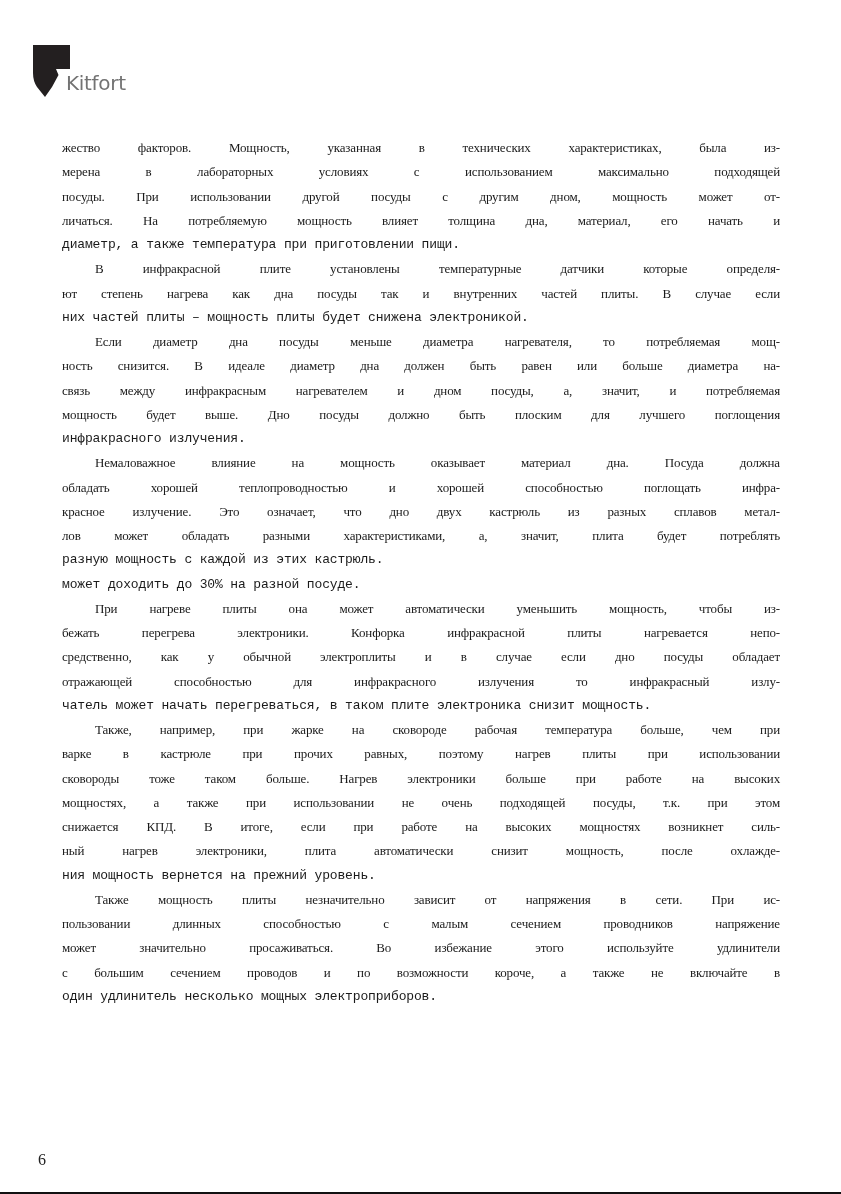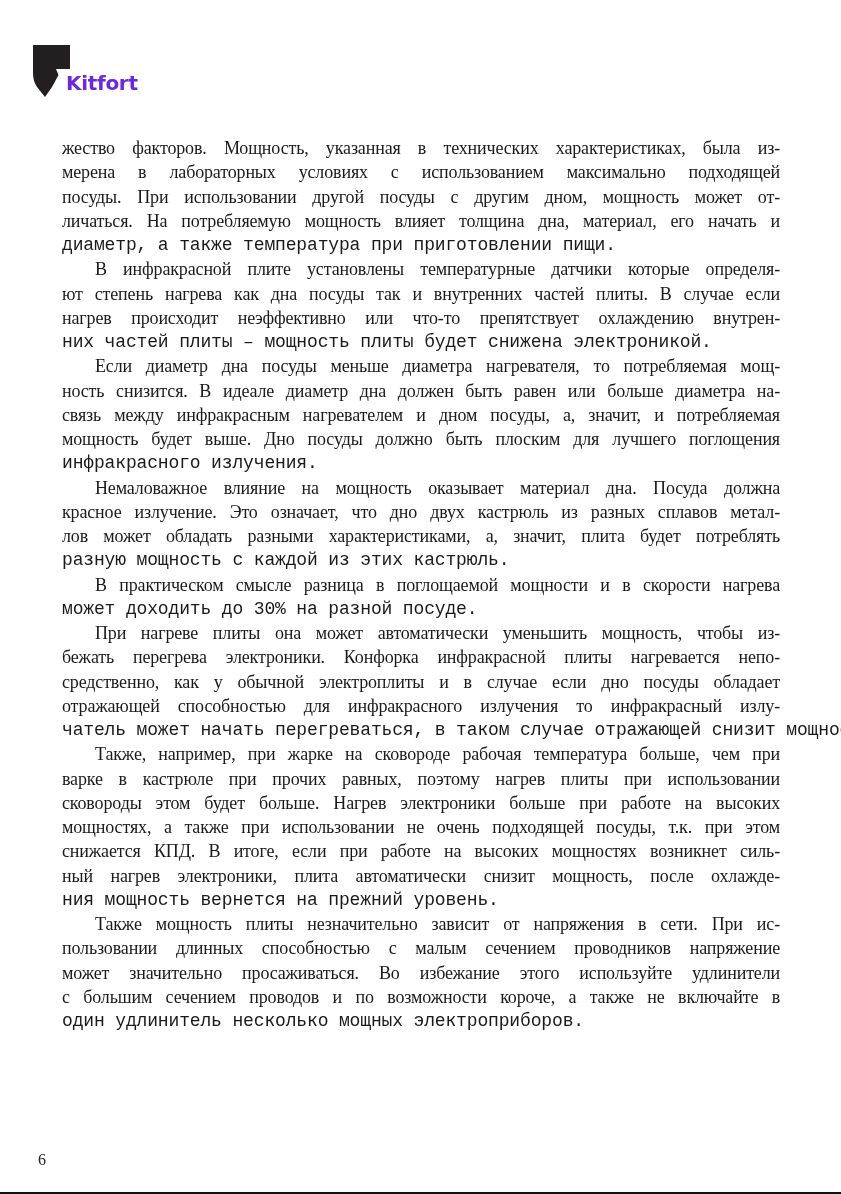--- a/index.html
+++ b/index.html
@@ -27,37 +27,37 @@
     left: 0;
     top: 0;
     width: 38px;
     height: 52px;
   }
   .logo-text {
     position: absolute;
     left: 33px;
     top: 28px;
     font-family: "DejaVu Sans", "Liberation Sans", sans-serif;
-    font-weight: bold;
+    font-weight: normal;
     font-size: 20px;
     letter-spacing: -0.3px;
-    color: #6d28d9;
+    color: #737373;
     line-height: 1;
   }
   .content {
     position: absolute;
     left: 62px;
     top: 136px;
     width: 718px;
   }
   .line {
     display: block;
     height: 24.25px;
     line-height: 24.25px;
-    font-size: 18px;
+    font-size: 13px;
     white-space: nowrap;
     text-align: justify;
     text-align-last: justify;
     transform-origin: left center;
     letter-spacing: -0.15px;
   }
   .line.last {
     text-align-last: left;
     font-family: Liberation Mono, monospace;
   }
@@ -95,51 +95,50 @@
     <div>
       <span class="line">жество факторов. Мощность, указанная в технических характеристиках, была из-</span>
       <span class="line">мерена в лабораторных условиях с использованием максимально подходящей</span>
       <span class="line">посуды. При использовании другой посуды с другим дном, мощность может от-</span>
       <span class="line">личаться. На потребляемую мощность влияет толщина дна, материал, его начать и</span>
       <span class="line last">диаметр, а также температура при приготовлении пищи.</span>
     </div>
     <div>
       <span class="line indent">В инфракрасной плите установлены температурные датчики которые определя-</span>
       <span class="line">ют степень нагрева как дна посуды так и внутренних частей плиты. В случае если</span>
-      <span class="line">нагрев происходит неэффективно или что-то препятствует охлаждению внутрен-</span>
       <span class="line last">них частей плиты – мощность плиты будет снижена электроникой.</span>
     </div>
     <div>
       <span class="line indent">Если диаметр дна посуды меньше диаметра нагревателя, то потребляемая мощ-</span>
       <span class="line">ность снизится. В идеале диаметр дна должен быть равен или больше диаметра на-</span>
       <span class="line">связь между инфракрасным нагревателем и дном посуды, а, значит, и потребляемая</span>
       <span class="line">мощность будет выше. Дно посуды должно быть плоским для лучшего поглощения</span>
       <span class="line last">инфракрасного излучения.</span>
     </div>
     <div>
       <span class="line indent">Немаловажное влияние на мощность оказывает материал дна. Посуда должна</span>
+      <span class="line">обладать хорошей теплопроводностью и хорошей способностью поглощать инфра-</span>
       <span class="line">красное излучение. Это означает, что дно двух кастрюль из разных сплавов метал-</span>
       <span class="line">лов может обладать разными характеристиками, а, значит, плита будет потреблять</span>
       <span class="line last">разную мощность с каждой из этих кастрюль.</span>
     </div>
     <div>
-      <span class="line indent">В практическом смысле разница в поглощаемой мощности и в скорости нагрева</span>
       <span class="line last">может доходить до 30% на разной посуде.</span>
     </div>
     <div>
       <span class="line indent">При нагреве плиты она может автоматически уменьшить мощность, чтобы из-</span>
       <span class="line">бежать перегрева электроники. Конфорка инфракрасной плиты нагревается непо-</span>
       <span class="line">средственно, как у обычной электроплиты и в случае если дно посуды обладает</span>
       <span class="line">отражающей способностью для инфракрасного излучения то инфракрасный излу-</span>
-      <span class="line last">чатель может начать перегреваться, в таком случае отражающей снизит мощность.</span>
+      <span class="line last">чатель может начать перегреваться, в таком плите электроника снизит мощность.</span>
     </div>
     <div>
       <span class="line indent">Также, например, при жарке на сковороде рабочая температура больше, чем при</span>
       <span class="line">варке в кастрюле при прочих равных, поэтому нагрев плиты при использовании</span>
-      <span class="line">сковороды этом будет больше. Нагрев электроники больше при работе на высоких</span>
+      <span class="line">сковороды тоже таком больше. Нагрев электроники больше при работе на высоких</span>
       <span class="line">мощностях, а также при использовании не очень подходящей посуды, т.к. при этом</span>
       <span class="line">снижается КПД. В итоге, если при работе на высоких мощностях возникнет силь-</span>
       <span class="line">ный нагрев электроники, плита автоматически снизит мощность, после охлажде-</span>
       <span class="line last">ния мощность вернется на прежний уровень.</span>
     </div>
     <div>
       <span class="line indent">Также мощность плиты незначительно зависит от напряжения в сети. При ис-</span>
       <span class="line">пользовании длинных способностью с малым сечением проводников напряжение</span>
       <span class="line">может значительно просаживаться. Во избежание этого используйте удлинители</span>
       <span class="line">с большим сечением проводов и по возможности короче, а также не включайте в</span>

